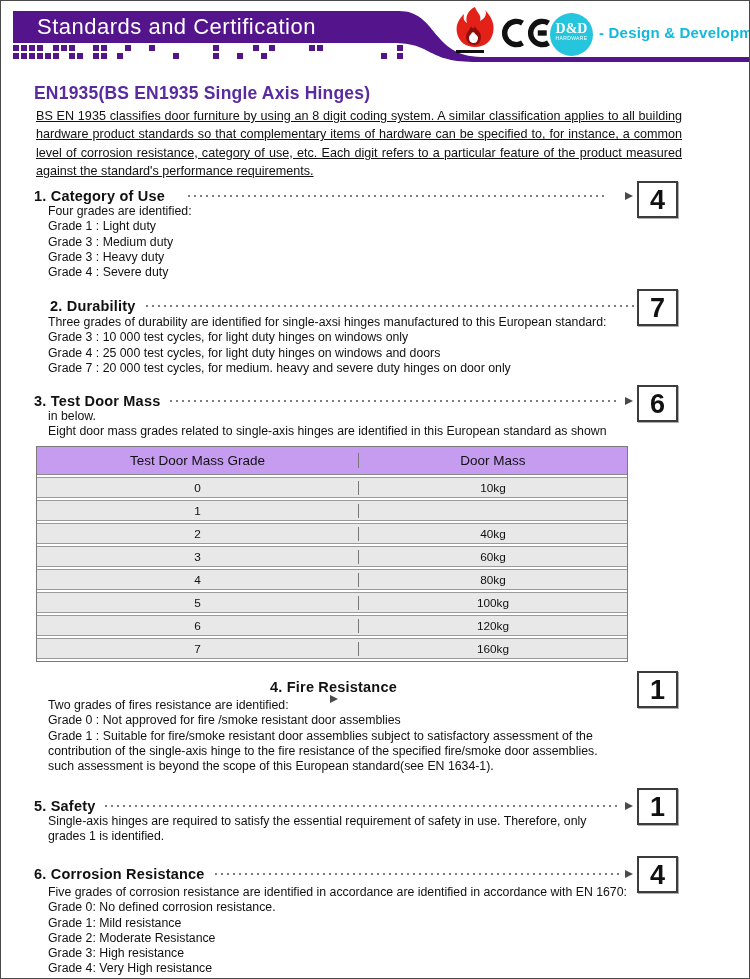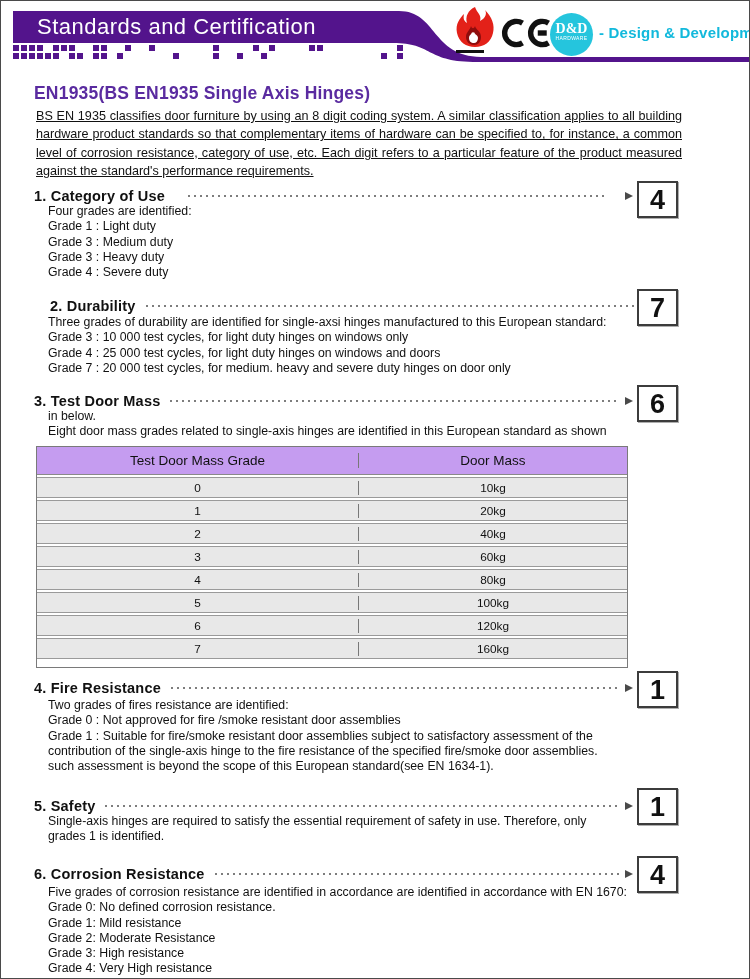--- a/index.html
+++ b/index.html
@@ -54,21 +54,21 @@
     position:absolute;left:636px;width:41px;height:37px;box-sizing:border-box;
     border:2px solid #3c3c3c;background:#fff;text-align:center;
     font-size:27px;font-weight:bold;line-height:34px;
     box-shadow:1px 1px 0 rgba(120,120,120,.6);
   }
   .lines{position:absolute;left:47px;width:600px;font-size:12.3px;line-height:15.3px;}
   .line{white-space:nowrap;}
   
   .mass-table{
     position:absolute;left:35px;top:445px;width:592px;box-sizing:border-box;
-    border:1px solid #7a7a7a;background:#fff;padding-bottom:8px;
+    border:1px solid #7a7a7a;background:#fff;padding-bottom:2px;
   }
   .t-head{display:flex;background:#c59cf0;height:27px;align-items:center;
     border-bottom:1px solid #8a8a8a;}
   .t-head .c1,.t-head .c2{font-size:13.5px;text-align:center;}
   .c1{width:322px;box-sizing:border-box;border-right:1px solid #787878;}
   .c2{flex:1;text-align:center;}
   .t-row{
     display:flex;background:#e8e8e8;height:19px;align-items:center;
     margin-top:2px;border-top:1px solid #9a9a9a;border-bottom:1px solid #9a9a9a;
     font-size:11.8px;
@@ -177,21 +177,21 @@
       <div class="heading-row" style="top: 391px;">
         <span class="heading-text">3. Test Door Mass</span>
         <span class="leader"></span>
         <span class="arrow"></span>
       </div>
       <div class="grade-box" style="top: 384px;">6</div>
       <div class="lines" style="top: 408px;">
         <div class="line">in below.</div>
         <div class="line">Eight door mass grades related to single-axis hinges are identified in this European standard as shown</div>
       </div>
-      <div class="heading-row" style="top: 678px;">
+      <div class="heading-row" style="top: 678px; flex-direction: column;">
         <span class="heading-text">4. Fire Resistance</span>
         <span class="leader"></span>
         <span class="arrow"></span>
       </div>
       <div class="grade-box" style="top: 670px;">1</div>
       <div class="lines" style="top: 697px;">
         <div class="line">Two grades of fires resistance are identified:</div>
         <div class="line">Grade 0 : Not approved for fire /smoke resistant door assemblies</div>
         <div class="line">Grade 1 : Suitable for fire/smoke resistant door assemblies subject to satisfactory assessment of the</div>
         <div class="line">contribution of the single-axis hinge to the fire resistance of the specified fire/smoke door assemblies.</div>
@@ -225,21 +225,20 @@
         <div class="t-head">
           <div class="c1">Test Door Mass Grade</div>
           <div class="c2">Door Mass</div>
         </div>
         <div class="t-row">
           <div class="c1">0</div>
           <div class="c2">10kg</div>
         </div>
         <div class="t-row">
           <div class="c1">1</div>
-          <div class="c2">20kg</div>
         </div>
         <div class="t-row">
           <div class="c1">2</div>
           <div class="c2">40kg</div>
         </div>
         <div class="t-row">
           <div class="c1">3</div>
           <div class="c2">60kg</div>
         </div>
         <div class="t-row">

